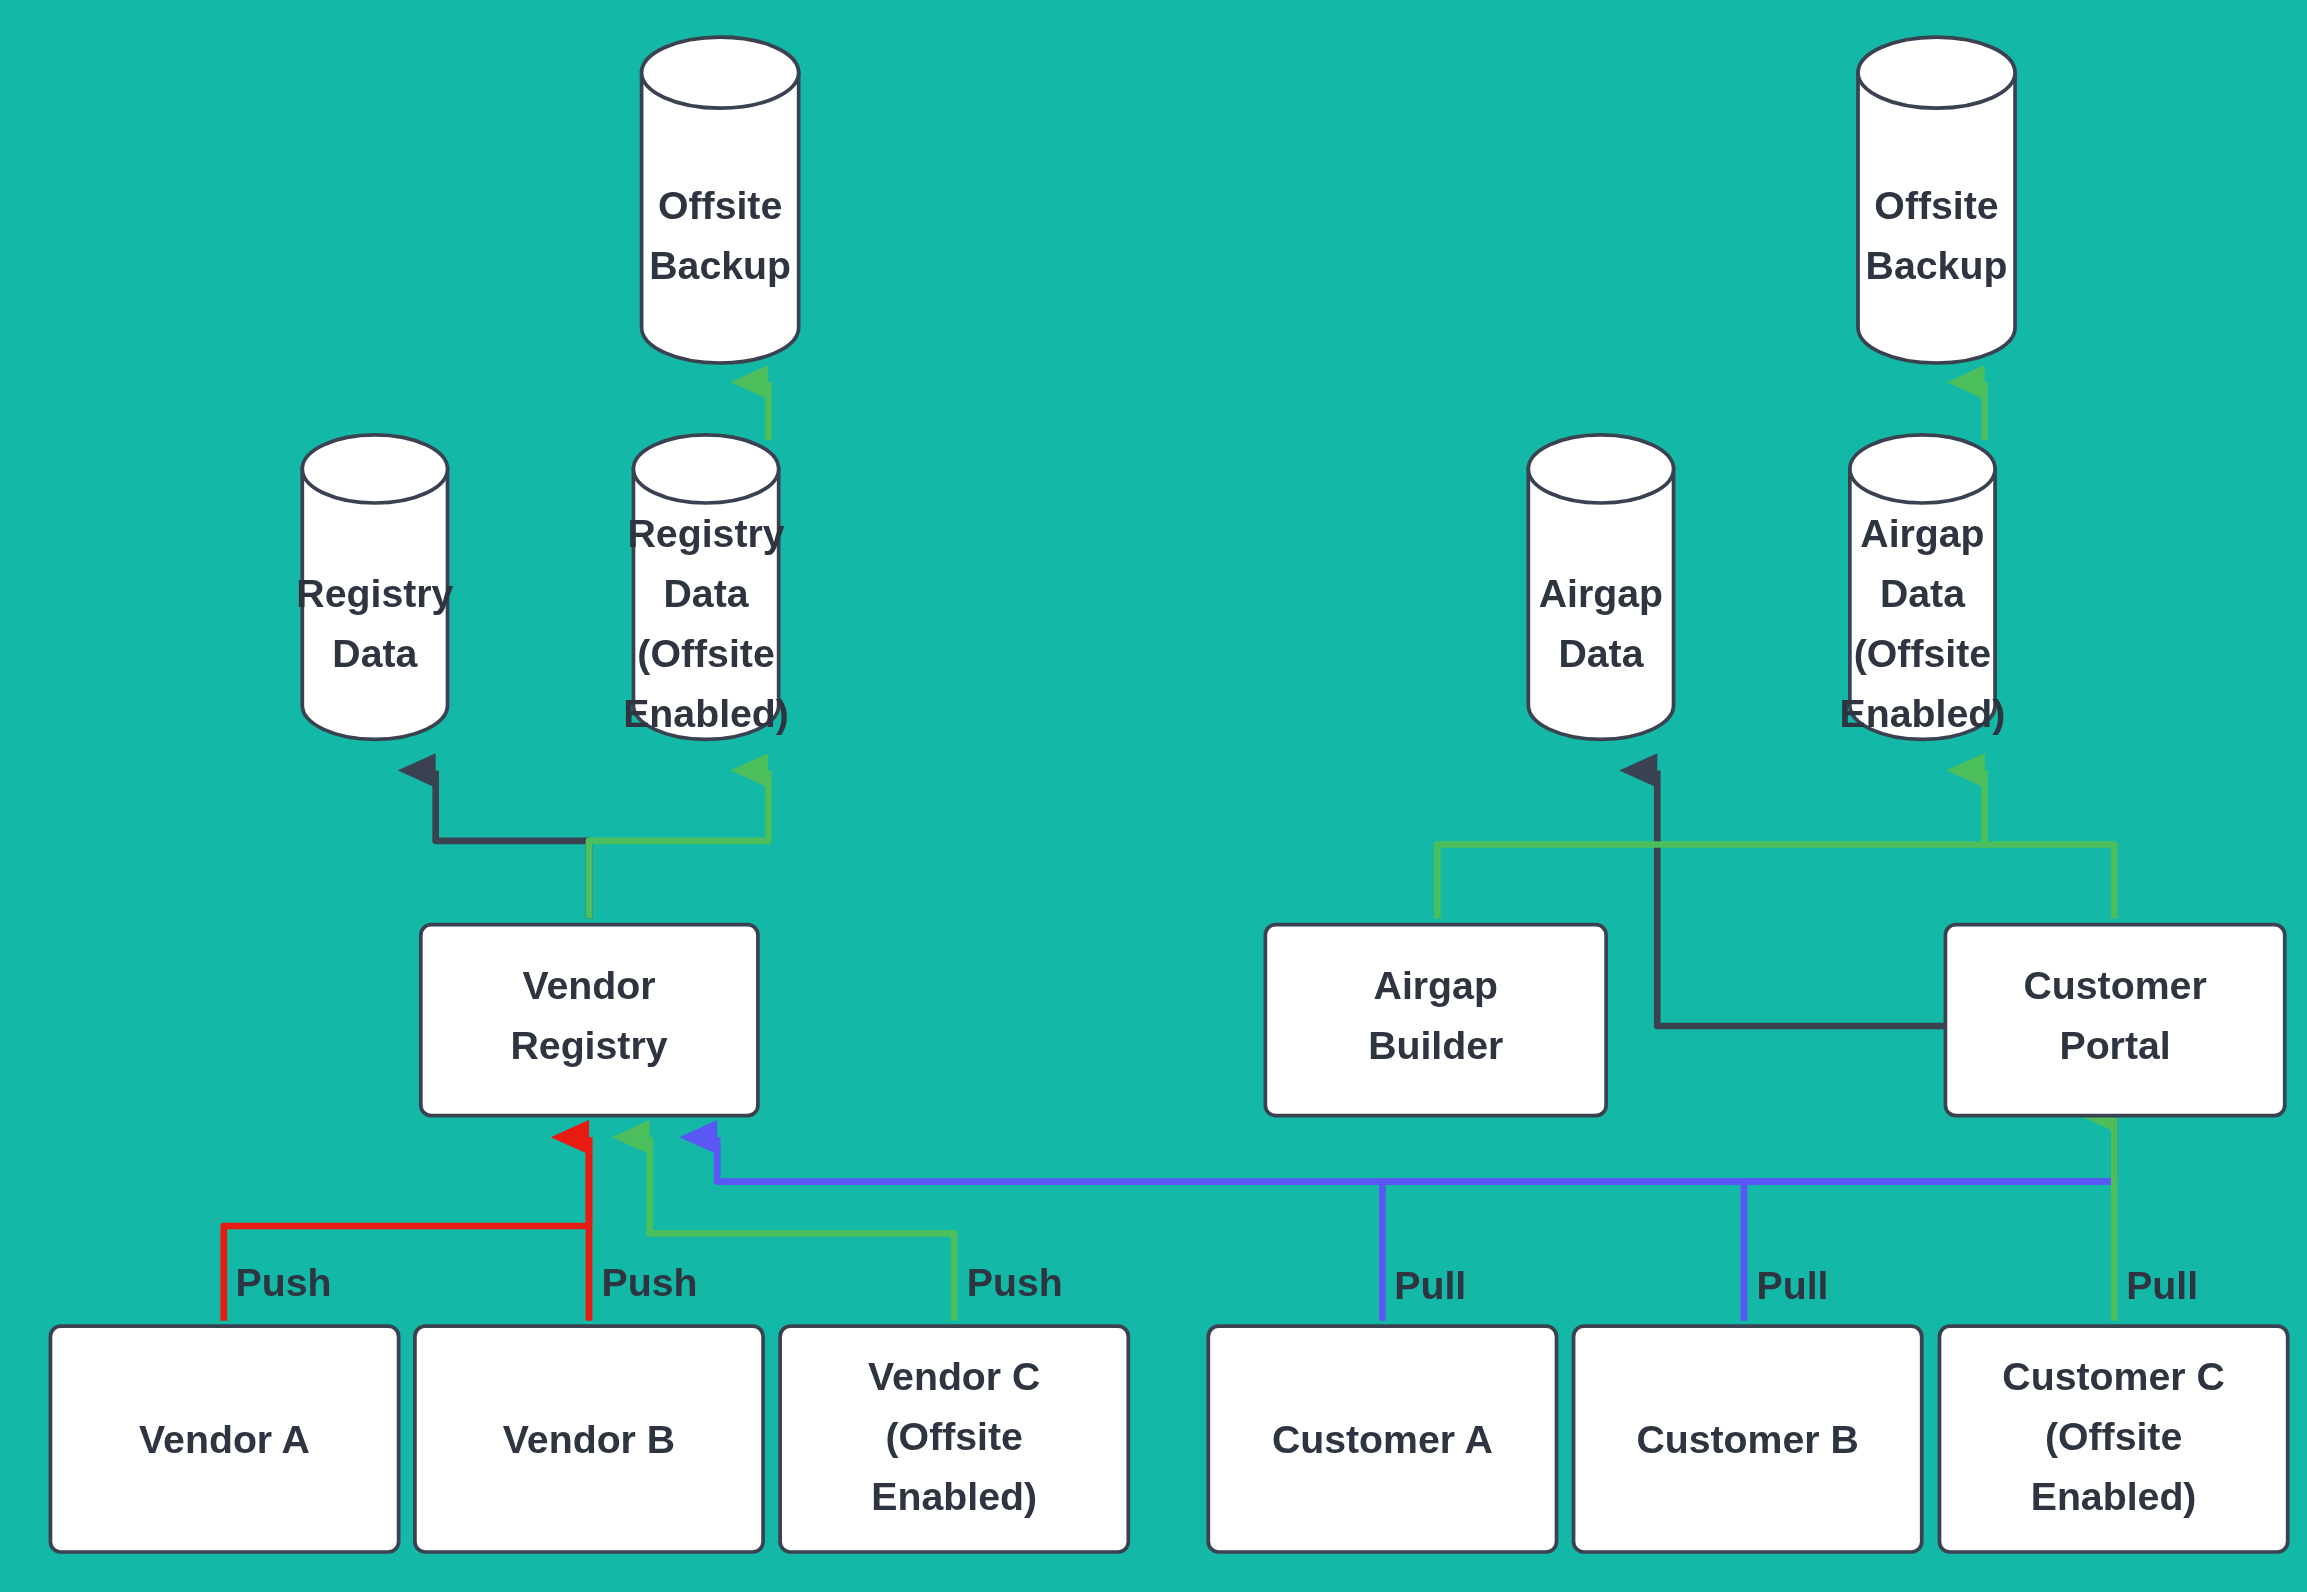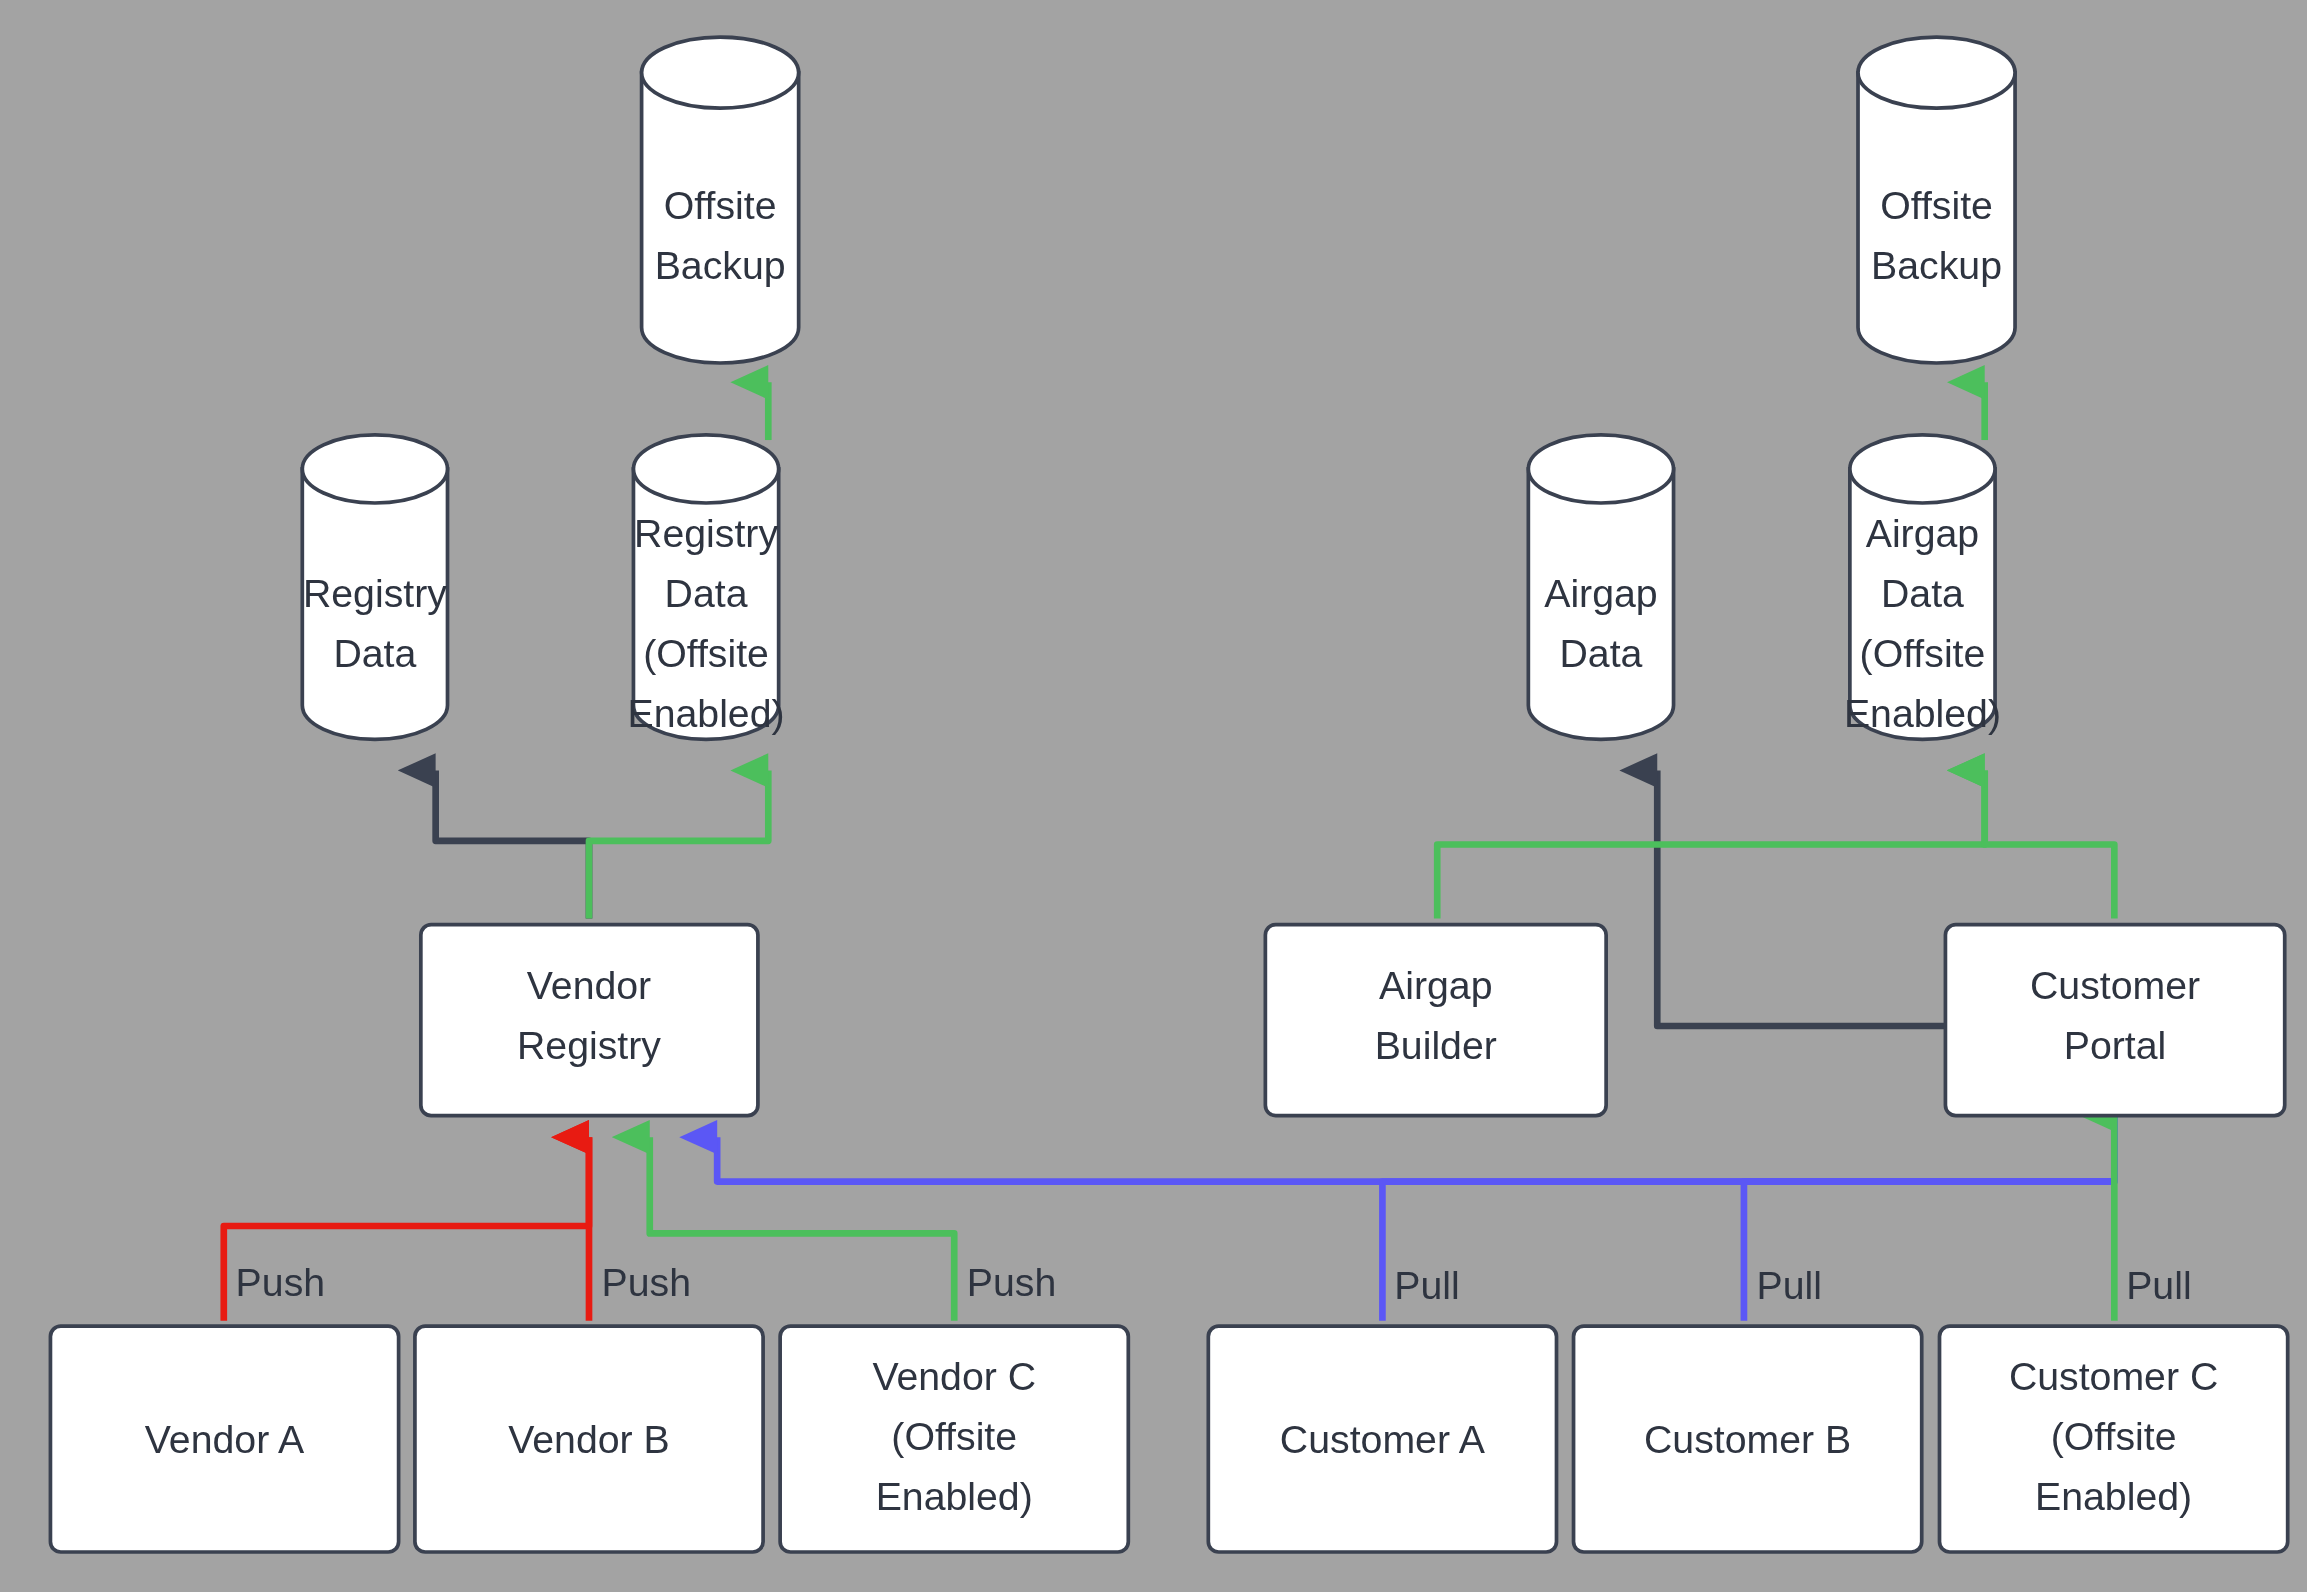--- a/index.html
+++ b/index.html
@@ -10,21 +10,22 @@
   body {
     width: 2307px;
     height: 1592px;
     font-family: "Liberation Sans", sans-serif;
     overflow: hidden;
   }
   #diagram-root {
     position: relative;
     width: 2307px;
     height: 1592px;
-    background: #a3a3a3;
+    background: #14b8a6;
+    font-weight: bold;
   }
   svg#diagram-svg {
     display: block;
     width: 2307px;
     height: 1592px;
   }
   .node-shape {
     fill: #ffffff;
     stroke: #3a4150;
     stroke-width: 5;

